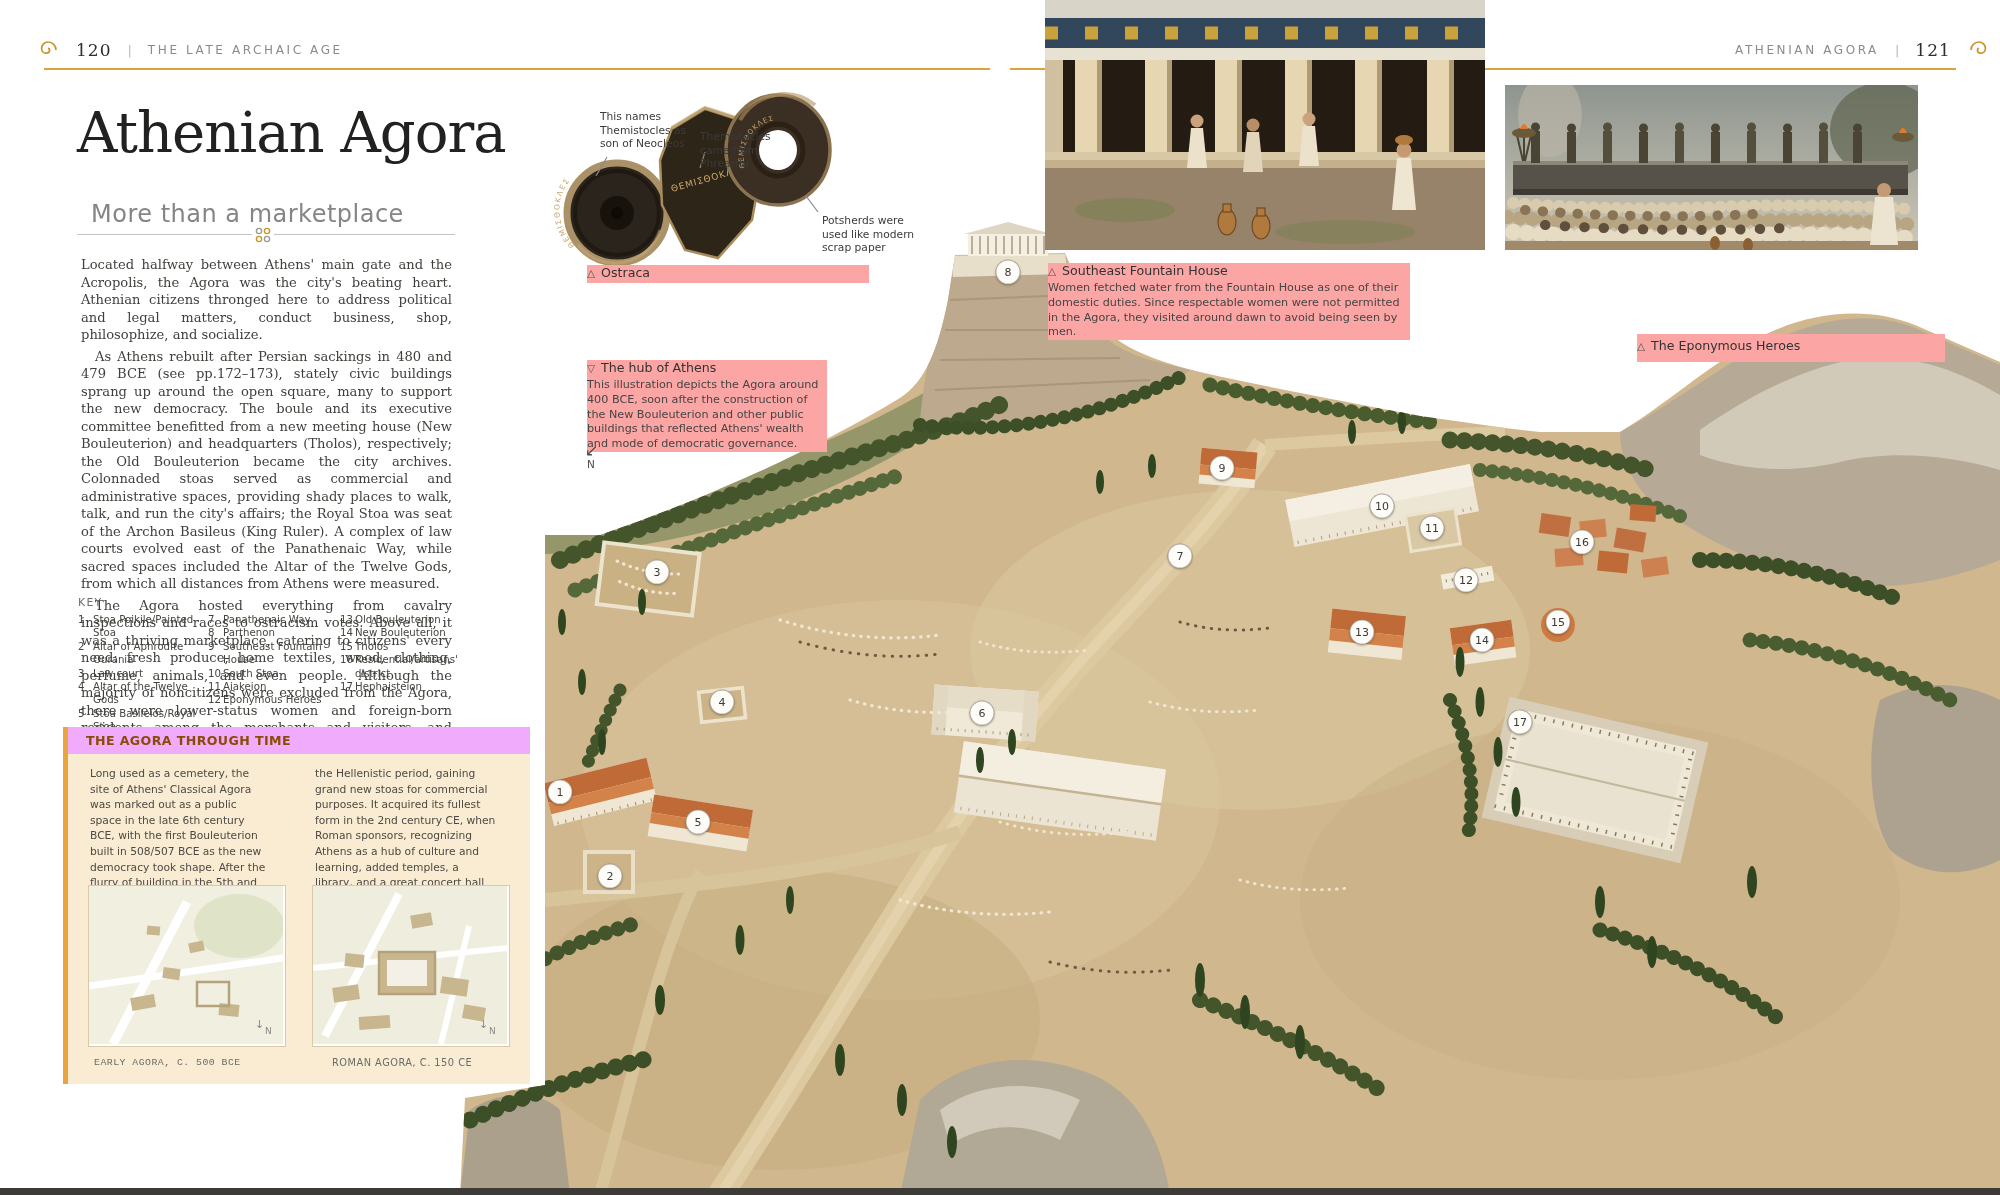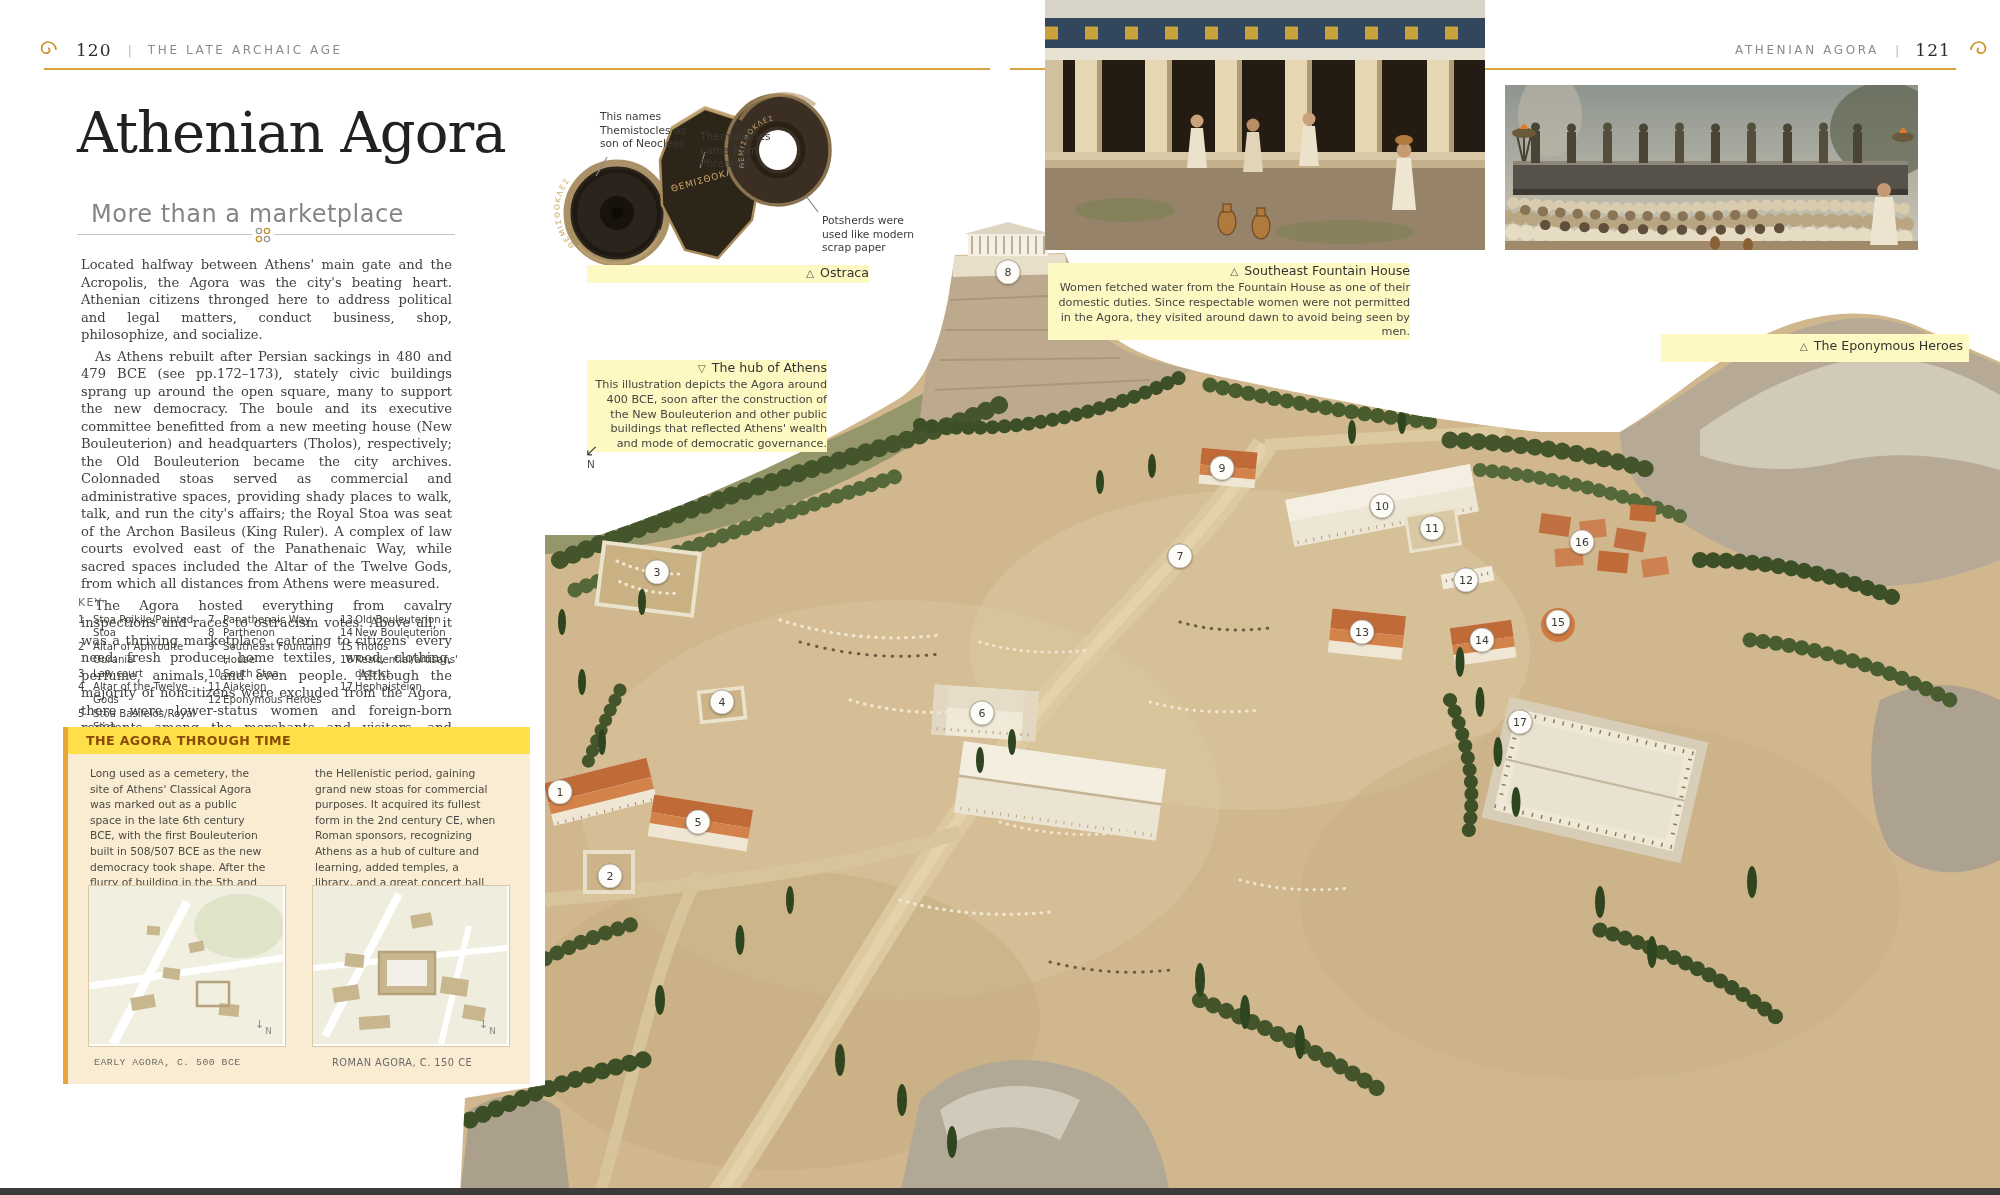--- a/index.html
+++ b/index.html
@@ -33,34 +33,34 @@
   .kcols{display:flex;}
   .kcol{display:flex;flex-direction:column;}
   .kcol1{width:130px;} .kcol2{width:132px;} .kcol3{width:150px;}
   .key-row{display:flex;font-size:10.2px;color:#45443f;line-height:13.4px;}
   .key-num{width:15px;flex:0 0 15px;}
   .key-label{flex:1;}
 
   
   #timebox{left:63px;top:727px;width:467px;height:357px;background:#f9ecd2;}
   #timebox .bar{position:absolute;left:0;top:0;width:5px;height:100%;background:#e9a43c;}
-  #timebox .band{position:absolute;left:5px;top:0;right:0;height:27px;background:#fde047;
+  #timebox .band{position:absolute;left:5px;top:0;right:0;height:27px;background:#f0abfc;
                  display:flex;align-items:center;}
   #timebox .band span{margin-left:18px;font-size:12.6px;font-weight:bold;color:#8a4b07;letter-spacing:.4px;}
   .tbcol{position:absolute;top:39px;font-size:10.7px;line-height:15.6px;color:#4c4a44;}
   #tbcol1{left:27px;width:180px;}
   #tbcol2{left:252px;width:182px;}
   .mappanel{position:absolute;top:158px;width:196px;height:160px;background:#ffffff;border:1px solid #d9c9a9;}
   #map1{left:25px;} #map2{left:249px;}
   .mapcap{position:absolute;top:330px;font-size:9.8px;color:#6b6b69;letter-spacing:.5px;}
   #mapcap1{left:31px;font-family:Liberation Mono, monospace;} #mapcap2{left:269px;}
 
   
   .ann{position:absolute;font-size:10.7px;line-height:13.6px;color:#3b3b39;}
-  .capblock{position:absolute;background:#fef9c3;text-align:right;}
+  .capblock{position:absolute;background:#fca5a5;}
   .captitle{font-size:12.6px;color:#333331;margin-bottom:3px;}
   .capsym{color:#55554f;font-size:10.5px;margin-right:6px;}
   .capbody{font-size:11.2px;line-height:14.8px;color:#454543;}
 
   
   #north{left:585px;top:444px;color:#4c4c48;text-align:left;}
   #north .arr{font-size:16px;line-height:14px;}
   #north .nl{font-size:10.5px;margin-left:2px;}
 
   
@@ -652,18 +652,18 @@
     </g>
     <path d="M370,112 L388,112 L393,160 L365,160 Z" fill="#ece4d0"></path>
       <circle cx="379" cy="105" r="7" fill="#c59a72"></circle>
   </svg>
 
   <div class="capblock" style="left:1048px;top:263px;width:362px;">
     <div class="captitle"><span class="capsym">△</span><span>Southeast Fountain House</span></div>
     <div class="capbody">Women fetched water from the Fountain House as one of their domestic duties. Since respectable women were not permitted in the Agora, they visited around dawn to avoid being seen by men.</div>
   </div>
 
-  <div class="capblock" style="left:1637px;top:334px;width:302px;padding:4px 6px 6px 0;margin-left:24px;">
+  <div class="capblock" style="left:1637px;top:334px;width:302px;padding:4px 6px 6px 0;">
     <div class="captitle"><span class="capsym">△</span><span>The Eponymous Heroes</span></div>
   </div>
 
   <div class="abs" id="bottomedge"></div>
 </div>
 
 </body></html>

